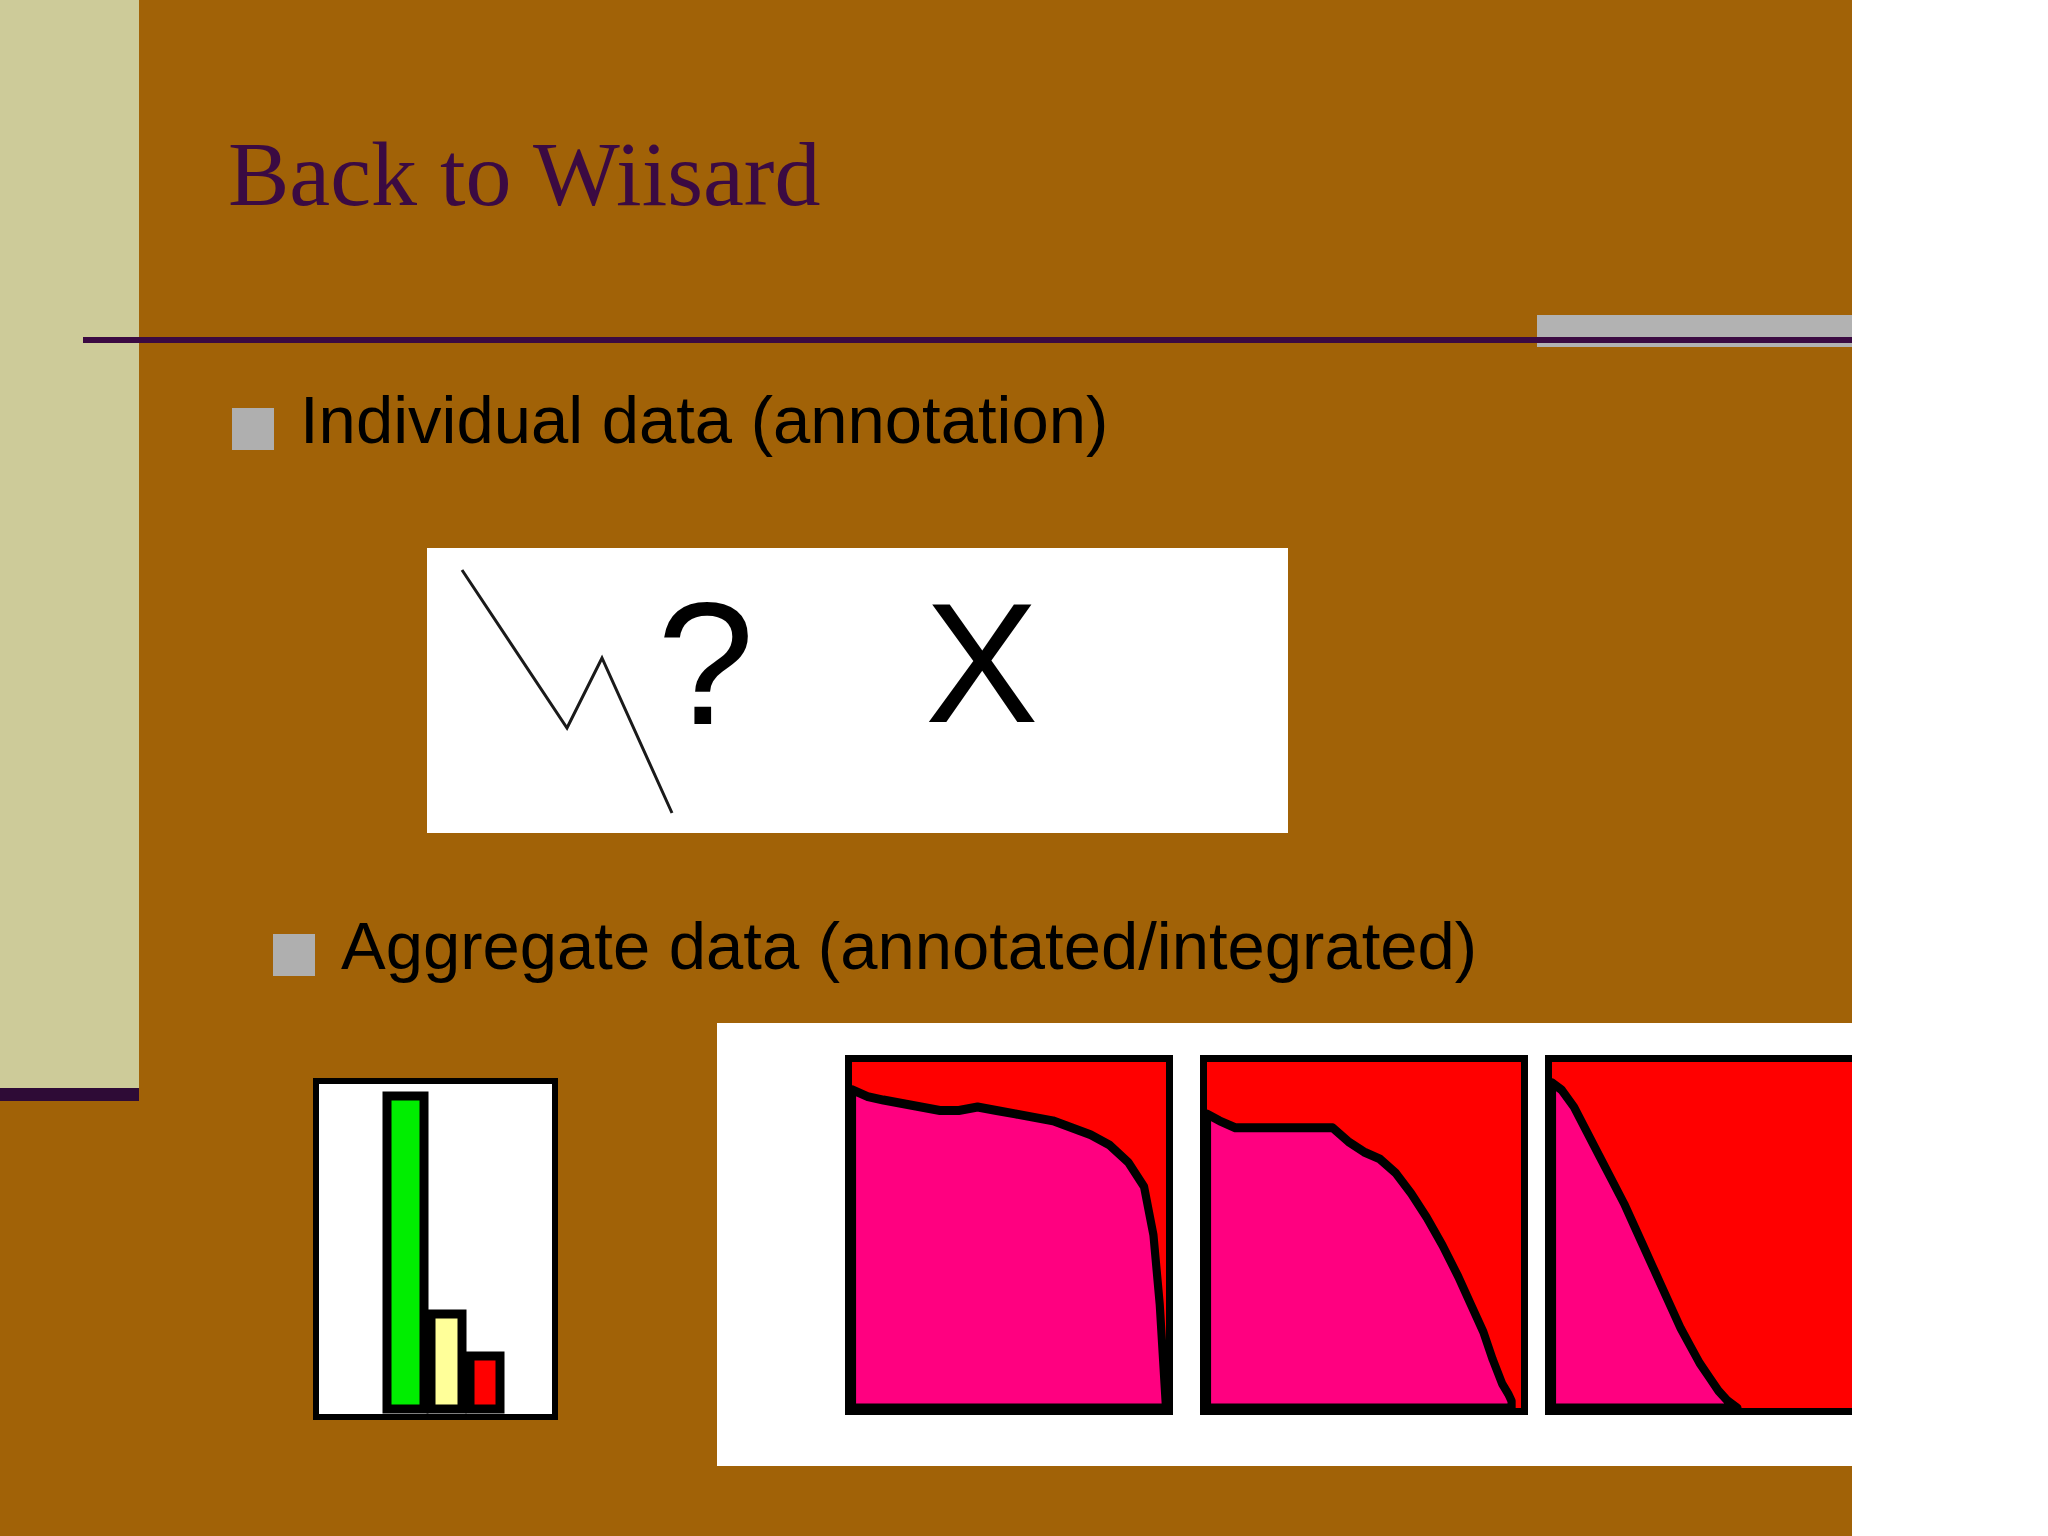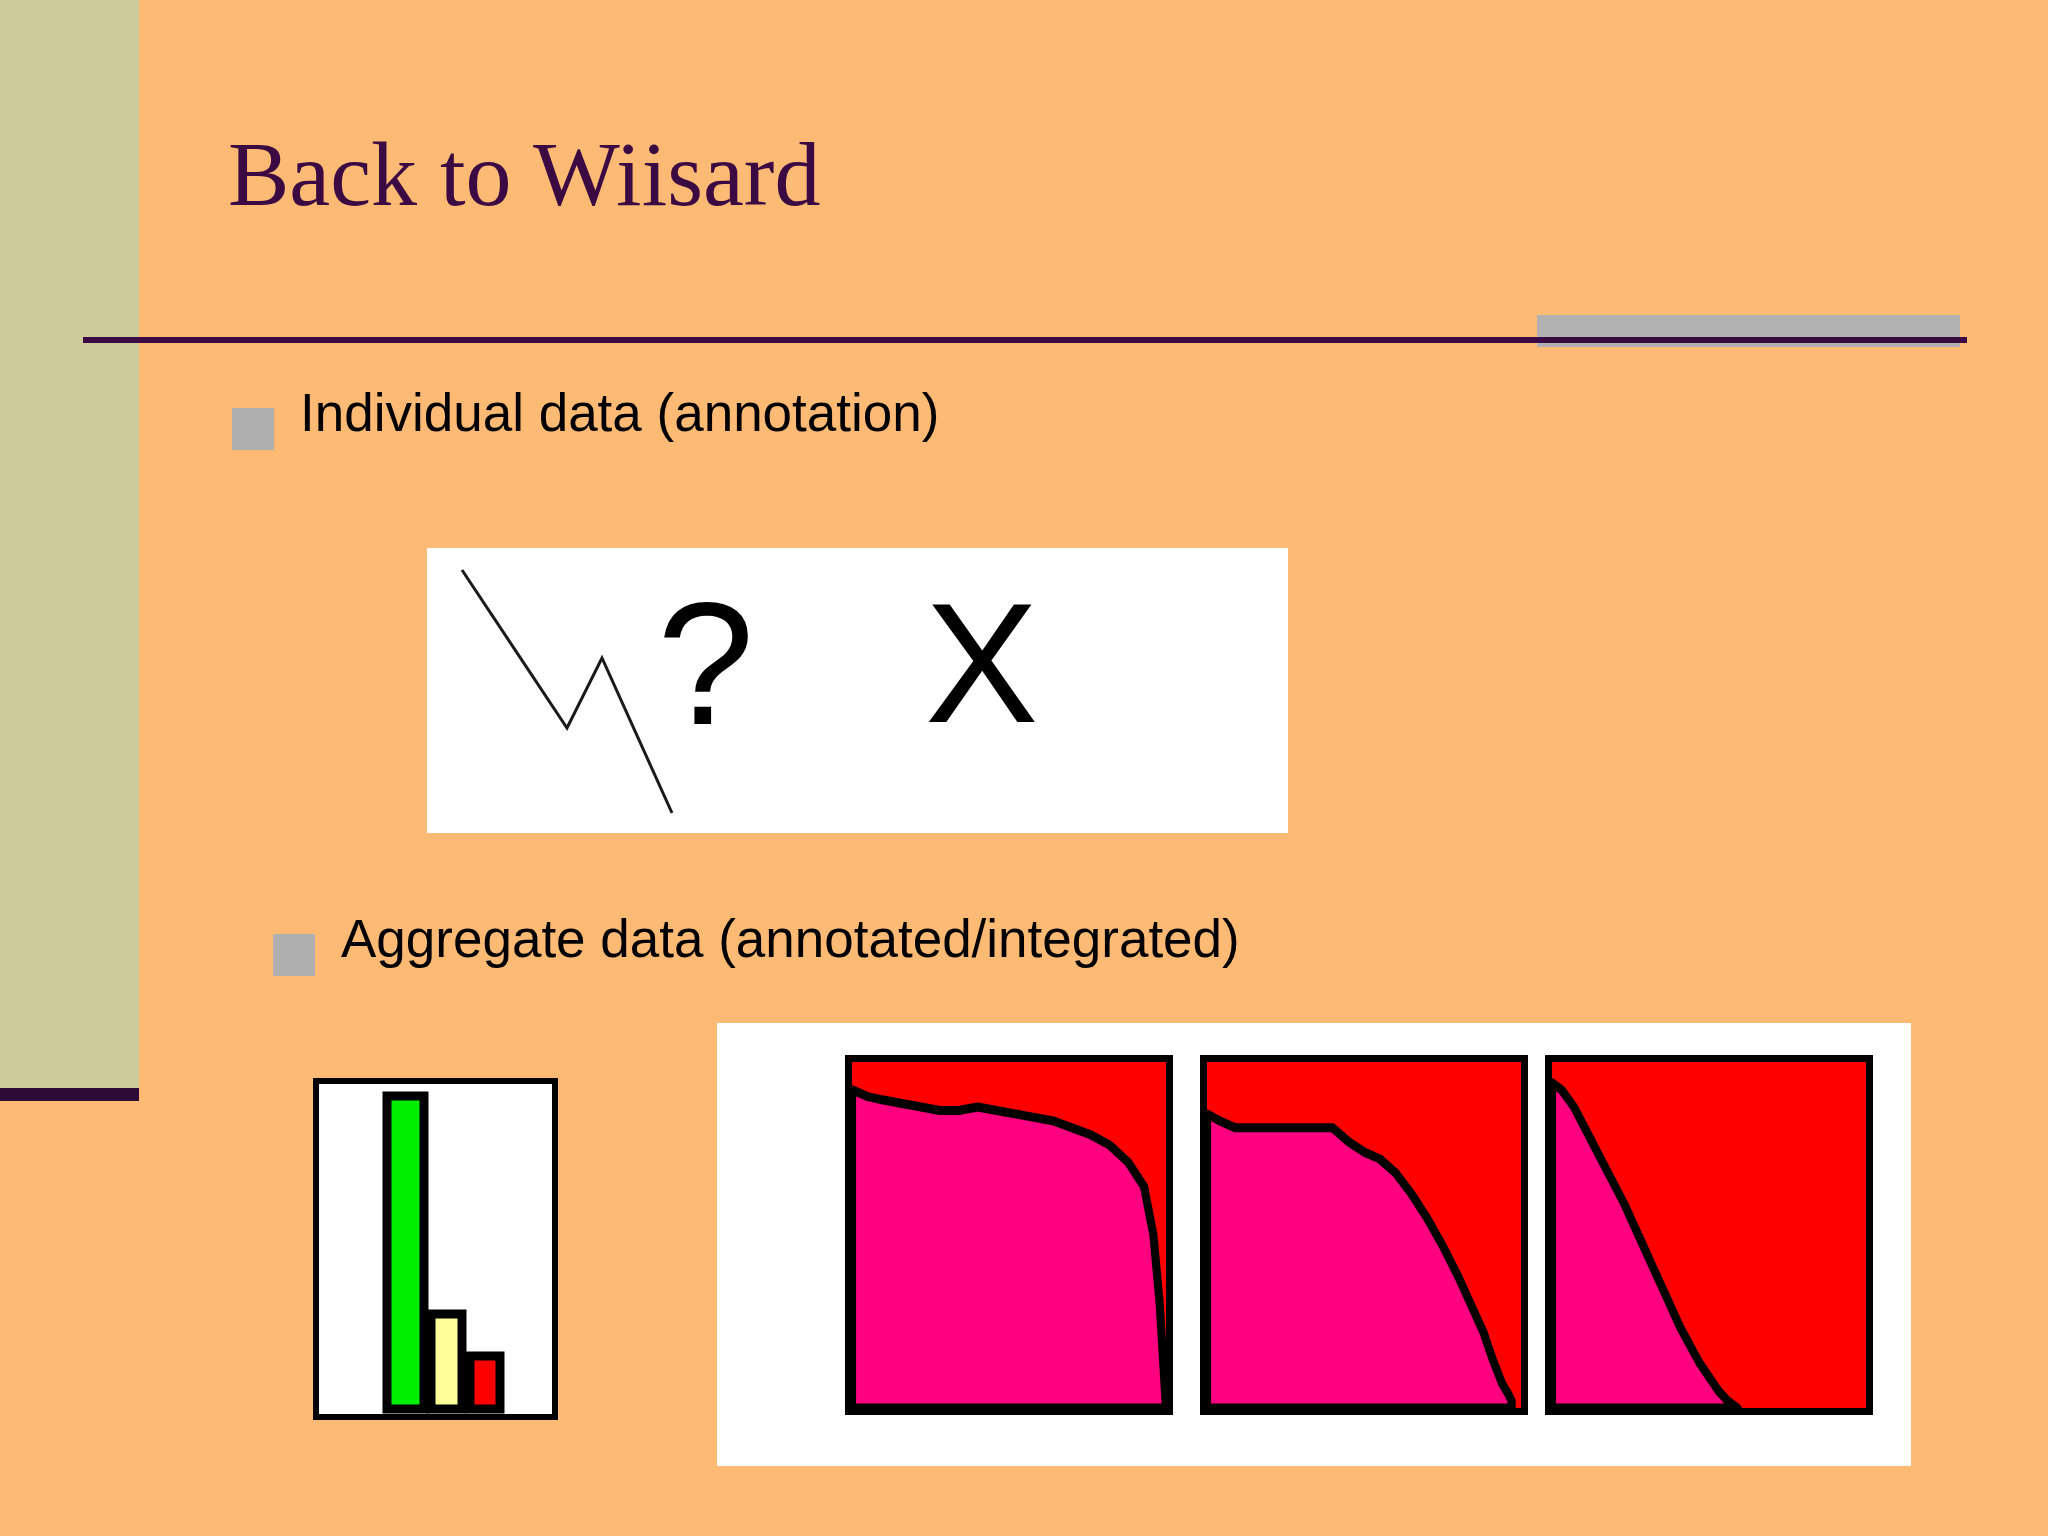--- a/index.html
+++ b/index.html
@@ -2,23 +2,23 @@
 <html><head>
 <meta charset="utf-8">
 <style>
   html, body {
     margin: 0;
     padding: 0;
     background: #ffffff;
   }
   #slide {
     position: relative;
-    width: 2048px;
+    width: 1852px;
     height: 1536px;
-    background: #fdba74;
+    background: #a16207;
     overflow: hidden;
     font-family: "Liberation Sans", sans-serif;
   }
 
   
   #left-band {
     position: absolute;
     left: 0;
     top: 0;
     width: 139px;
@@ -74,21 +74,21 @@
   .bullet-marker {
     width: 42px;
     height: 42px;
     background: #afafaf;
     flex: 0 0 auto;
     margin-top: 22px;
   }
   .bullet-text {
     margin-left: 26px;
     font-family: "Liberation Sans", sans-serif;
-    font-size: 53px;
+    font-size: 67px;
     line-height: 1.0;
     color: #000000;
     white-space: nowrap;
   }
   #bullet-1 { left: 232px; top: 386px; }
   #bullet-2 { left: 232px; top: 912px; padding-left: 41px; }
 
   
   #individual-panel {
     position: absolute;

